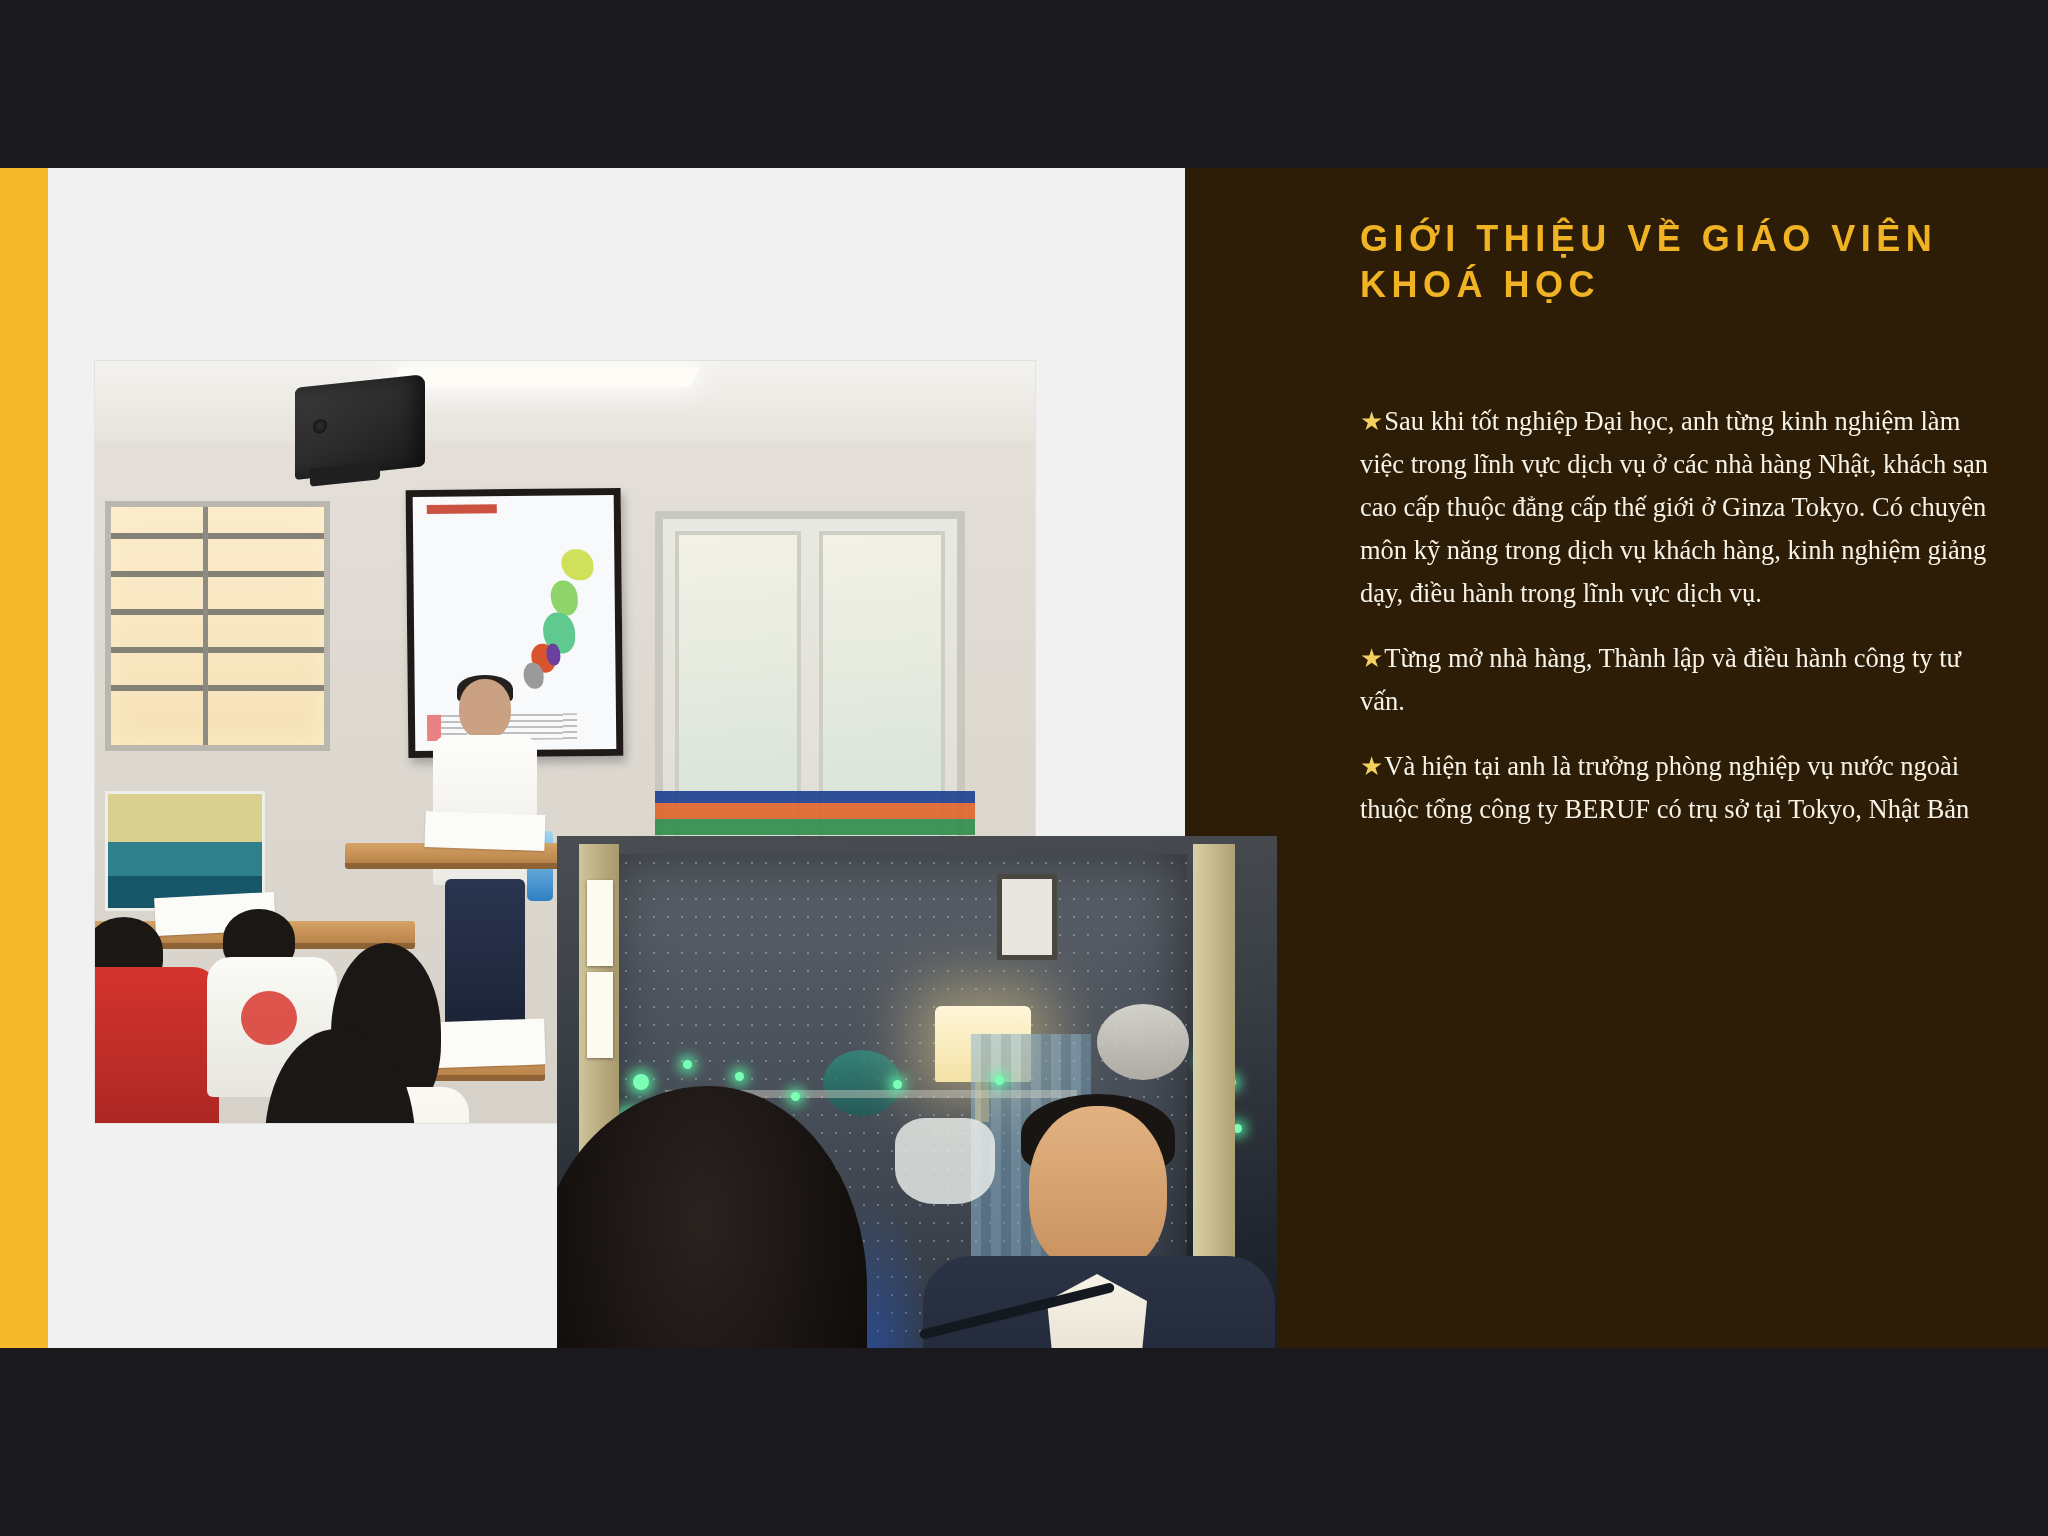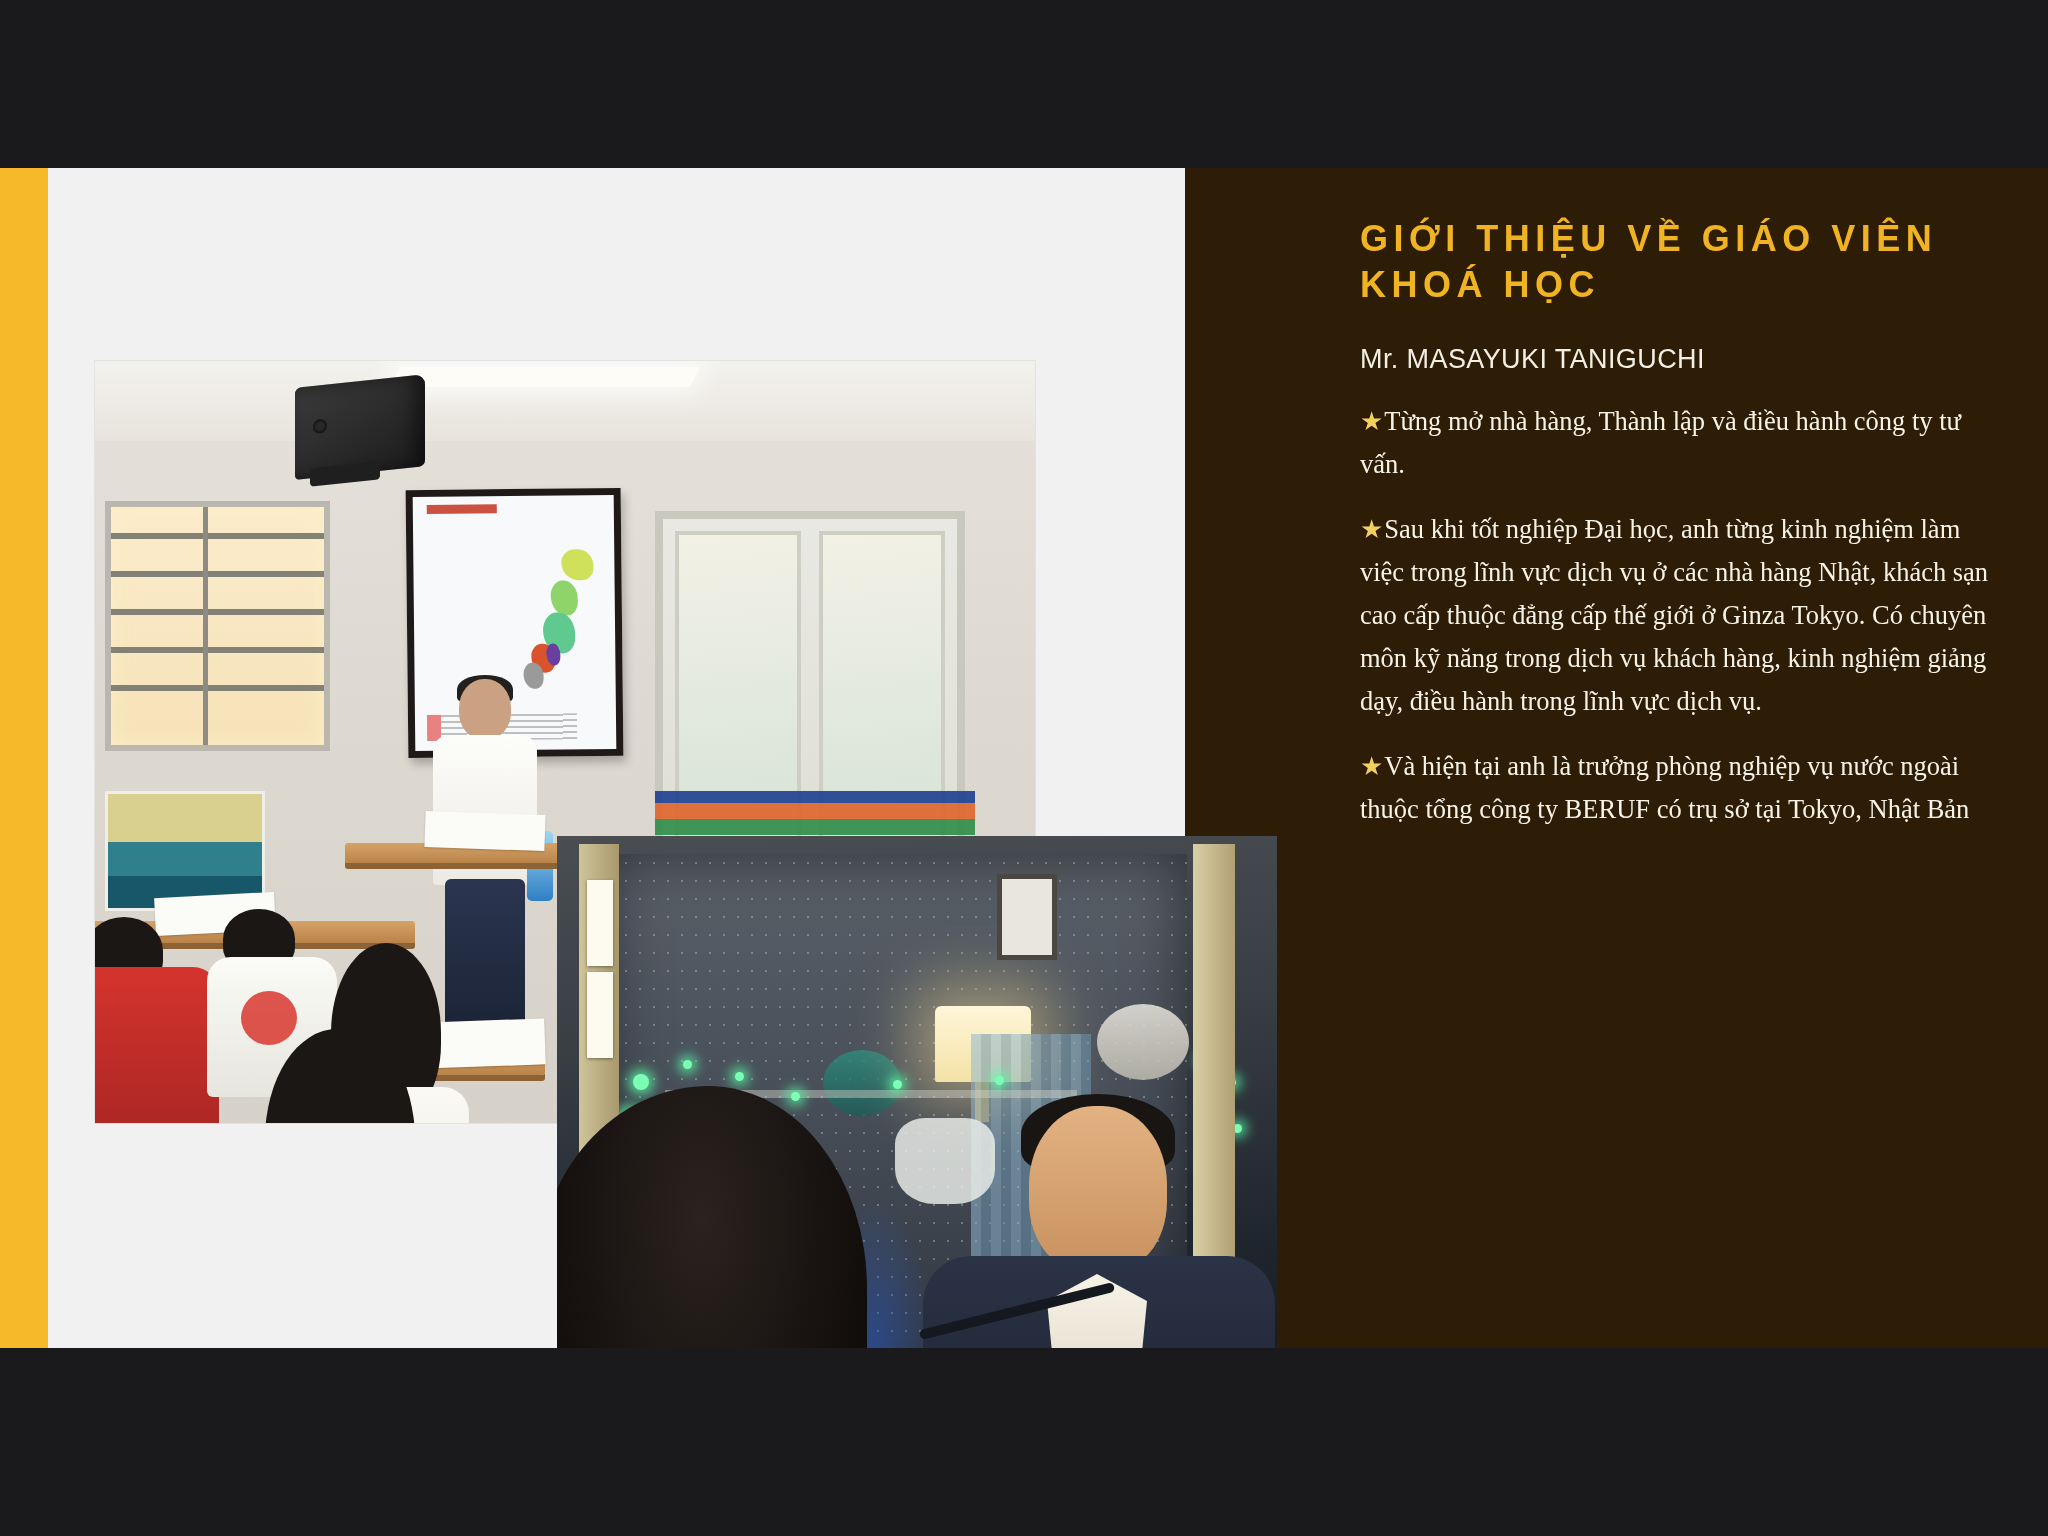--- a/index.html
+++ b/index.html
@@ -322,21 +322,20 @@
 
     </div>
 
     <div class="spk-mic"></div>
 
     <div class="spk-audience"></div>
   </div>
 
   <div id="text-col">
     <div id="deck-title">GIỚI THIỆU VỀ GIÁO VIÊN KHOÁ HỌC</div>
-    <div id="deck-subtitle">Mr. MASAYUKI TANIGUCHI</div>
     <div id="body-blocks">
+        <div class="para"><span class="bullet-star">★</span><span>Sau khi tốt nghiệp Đại học, anh từng kinh nghiệm làm việc trong lĩnh vực dịch vụ ở các nhà hàng Nhật, khách sạn cao cấp thuộc đẳng cấp thế giới ở Ginza Tokyo. Có chuyên môn kỹ năng trong dịch vụ khách hàng, kinh nghiệm giảng dạy, điều hành trong lĩnh vực dịch vụ.</span></div>
         <div class="para"><span class="bullet-star">★</span><span>Từng mở nhà hàng, Thành lập và điều hành công ty tư vấn.</span></div>
-        <div class="para"><span class="bullet-star">★</span><span>Sau khi tốt nghiệp Đại học, anh từng kinh nghiệm làm việc trong lĩnh vực dịch vụ ở các nhà hàng Nhật, khách sạn cao cấp thuộc đẳng cấp thế giới ở Ginza Tokyo. Có chuyên môn kỹ năng trong dịch vụ khách hàng, kinh nghiệm giảng dạy, điều hành trong lĩnh vực dịch vụ.</span></div>
         <div class="para"><span class="bullet-star">★</span><span>Và hiện tại anh là trưởng phòng nghiệp vụ nước ngoài thuộc tổng công ty BERUF có trụ sở tại Tokyo, Nhật Bản</span></div>
       </div>
   </div>
 
 </div>
 
 </body></html>

